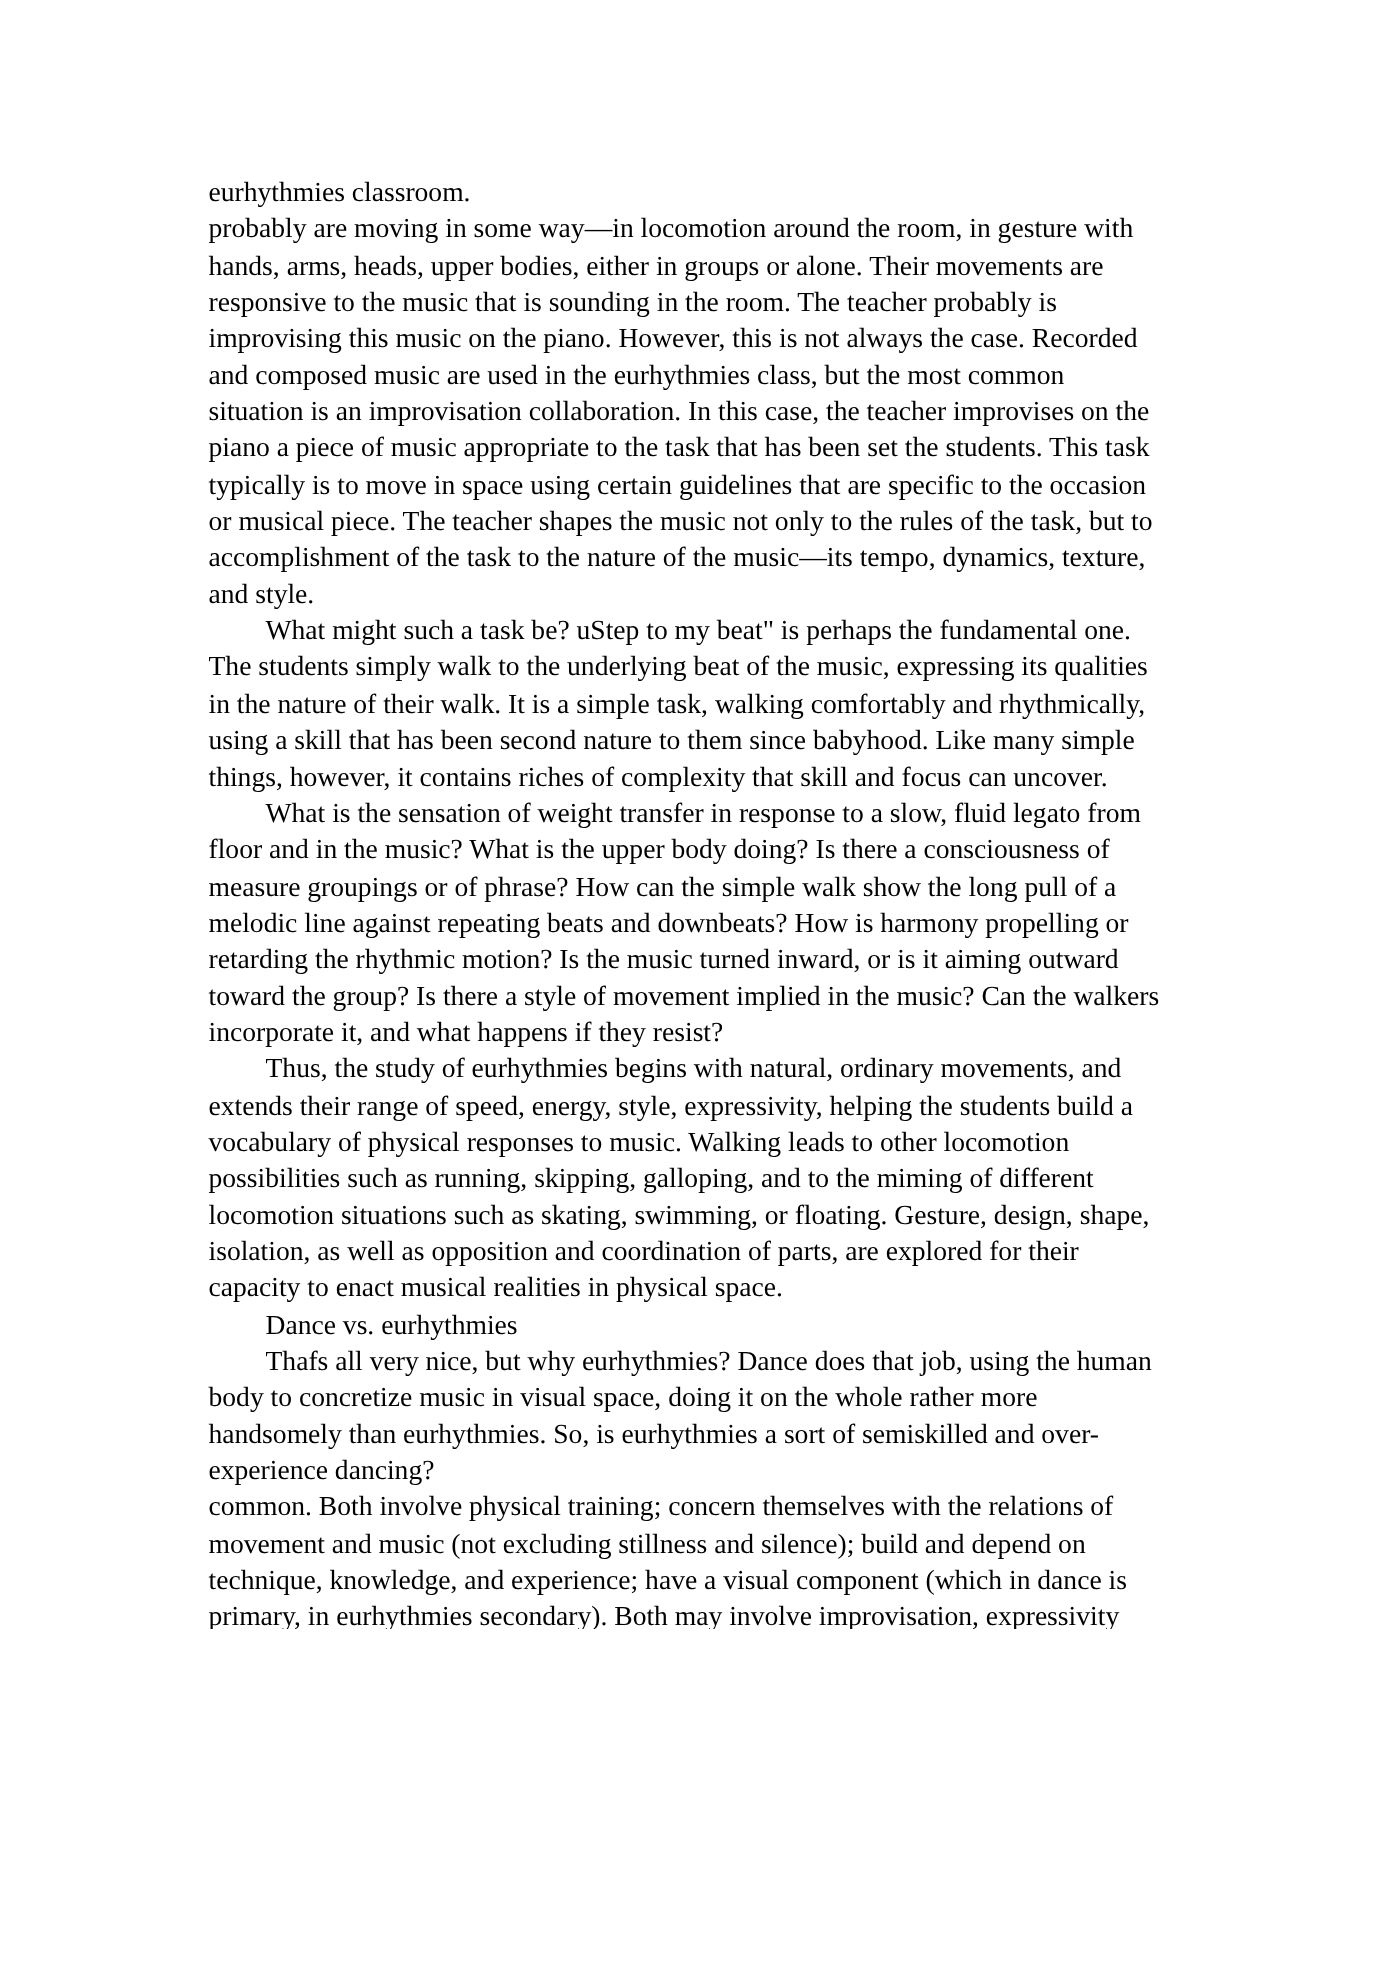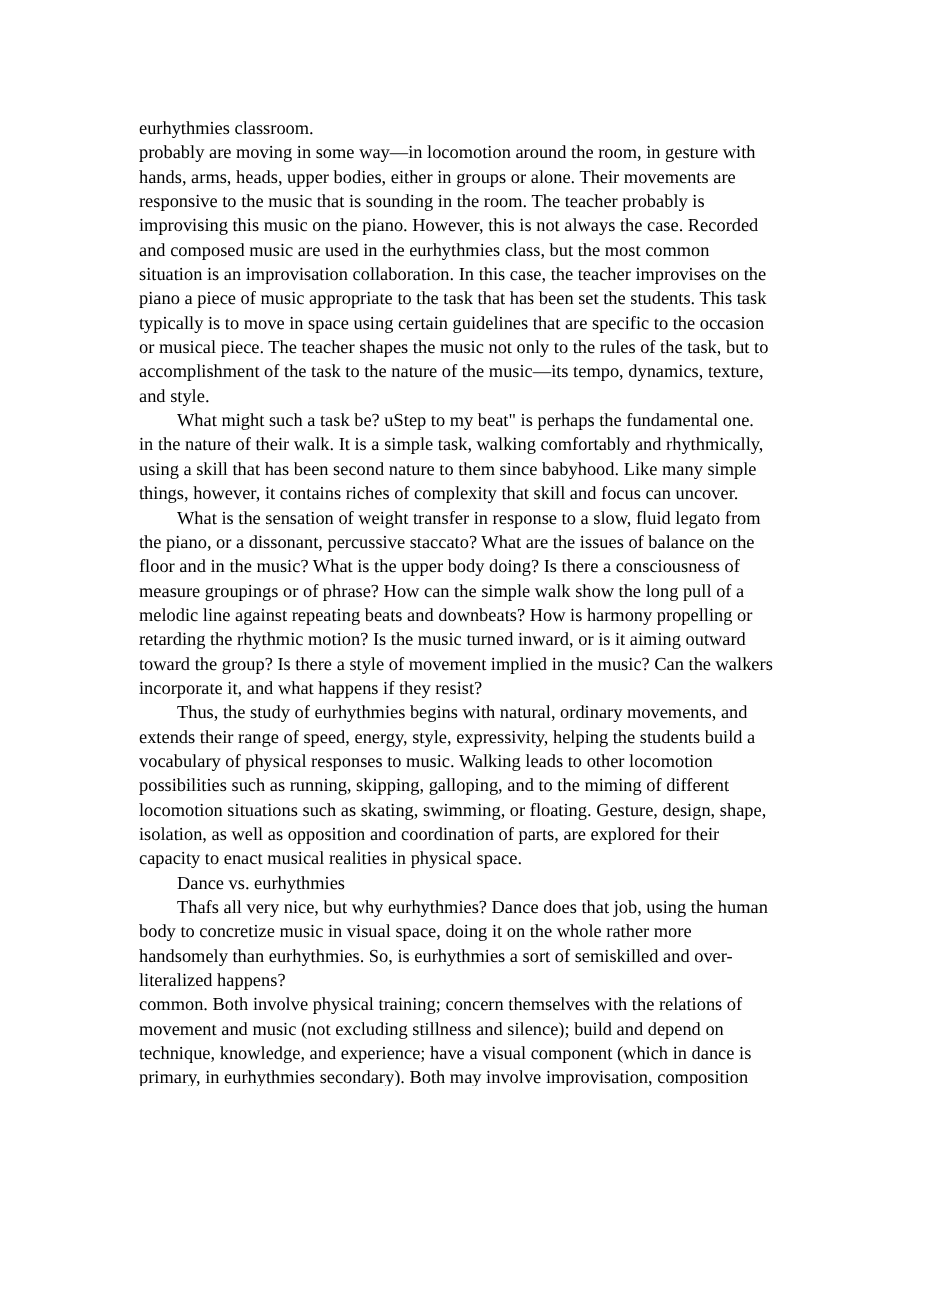--- a/index.html
+++ b/index.html
@@ -52,27 +52,27 @@
         <div class="line">and composed music are used in the eurhythmies class, but the most common</div>
         <div class="line">situation is an improvisation collaboration. In this case, the teacher improvises on the</div>
         <div class="line">piano a piece of music appropriate to the task that has been set the students. This task</div>
         <div class="line">typically is to move in space using certain guidelines that are specific to the occasion</div>
         <div class="line">or musical piece. The teacher shapes the music not only to the rules of the task, but to</div>
         <div class="line">accomplishment of the task to the nature of the music—its tempo, dynamics, texture,</div>
         <div class="line">and style.</div>
       </div>
       <div class="paragraph">
         <div class="line first-indent">What might such a task be? uStep to my beat" is perhaps the fundamental one.</div>
+        <div class="line">The students simply walk to the underlying beat of the music, expressing its qualities</div>
         <div class="line">in the nature of their walk. It is a simple task, walking comfortably and rhythmically,</div>
         <div class="line">using a skill that has been second nature to them since babyhood. Like many simple</div>
         <div class="line">things, however, it contains riches of complexity that skill and focus can uncover.</div>
       </div>
       <div class="paragraph">
         <div class="line first-indent">What is the sensation of weight transfer in response to a slow, fluid legato from</div>
-        <div class="line">the piano, or a dissonant, percussive staccato? What are the issues of balance on the</div>
         <div class="line">floor and in the music? What is the upper body doing? Is there a consciousness of</div>
         <div class="line">measure groupings or of phrase? How can the simple walk show the long pull of a</div>
         <div class="line">melodic line against repeating beats and downbeats? How is harmony propelling or</div>
         <div class="line">retarding the rhythmic motion? Is the music turned inward, or is it aiming outward</div>
         <div class="line">toward the group? Is there a style of movement implied in the music? Can the walkers</div>
         <div class="line">incorporate it, and what happens if they resist?</div>
       </div>
       <div class="paragraph">
         <div class="line first-indent">Thus, the study of eurhythmies begins with natural, ordinary movements, and</div>
         <div class="line">extends their range of speed, energy, style, expressivity, helping the students build a</div>
@@ -82,22 +82,22 @@
         <div class="line">isolation, as well as opposition and coordination of parts, are explored for their</div>
         <div class="line">capacity to enact musical realities in physical space.</div>
       </div>
       <div class="paragraph">
         <div class="line first-indent">Dance vs. eurhythmies</div>
       </div>
       <div class="paragraph">
         <div class="line first-indent">Thafs all very nice, but why eurhythmies? Dance does that job, using the human</div>
         <div class="line">body to concretize music in visual space, doing it on the whole rather more</div>
         <div class="line">handsomely than eurhythmies. So, is eurhythmies a sort of semiskilled and over-</div>
-        <div class="line">literalized happens?</div>
+        <div class="line">experience dancing?</div>
       </div>
       <div class="paragraph">
         <div class="line">common. Both involve physical training; concern themselves with the relations of</div>
         <div class="line">movement and music (not excluding stillness and silence); build and depend on</div>
         <div class="line">technique, knowledge, and experience; have a visual component (which in dance is</div>
-        <div class="line">primary, in eurhythmies secondary). Both may involve improvisation, composition</div>
+        <div class="line">primary, in eurhythmies secondary). Both may involve improvisation, expressivity</div>
       </div>
     </div>
 </div>
 
 </body></html>

